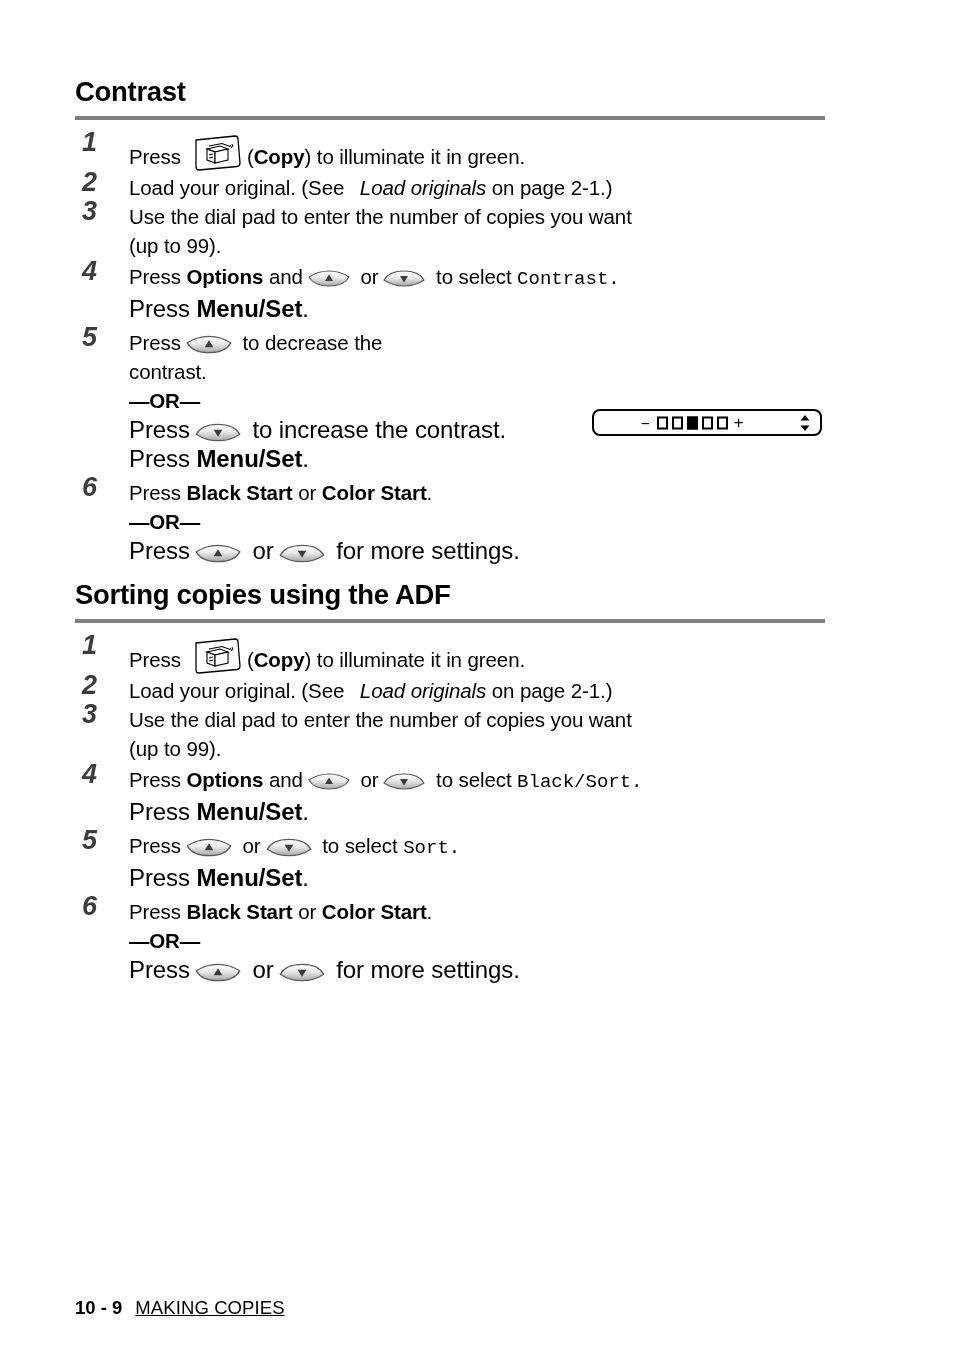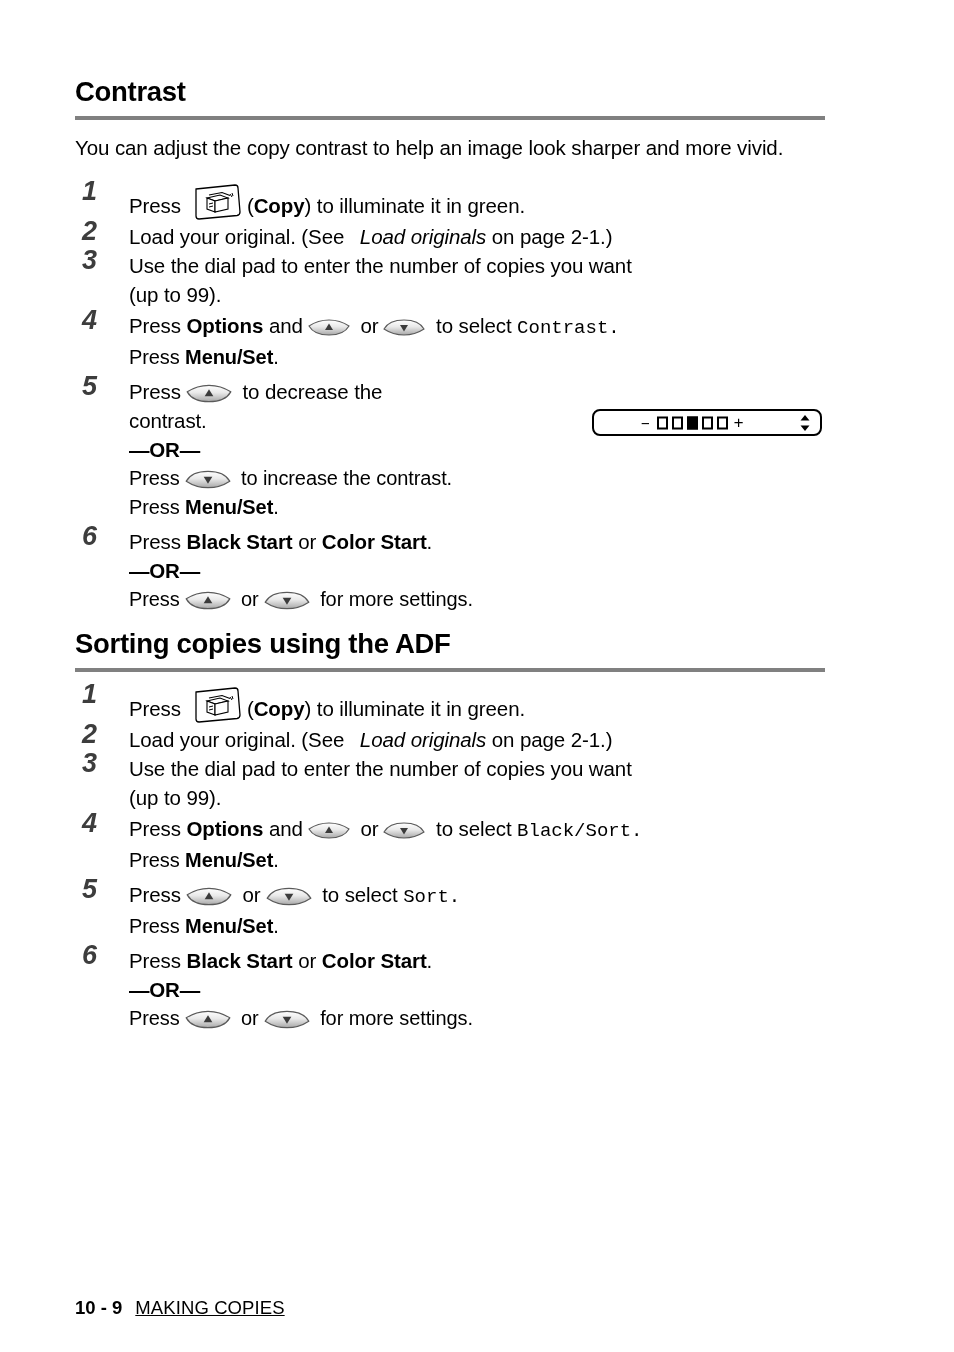--- a/index.html
+++ b/index.html
@@ -72,21 +72,21 @@
     color: #3d3d3d;
     line-height: 1.1;
   }
   .line {
     font-size: 20.5px;
     line-height: 29px;
     letter-spacing: -0.1px;
     white-space: nowrap;
   }
   .sub-line {
-    font-size: 20px;
+    font-size: 24px;
     line-height: 29px;
     letter-spacing: -0.1px;
     padding-left: 0;
     white-space: nowrap;
   }
   b, .bold { font-weight: bold; }
   .ital { font-style: italic; margin-left: 10px; }
   .mono {
     font-family: "Liberation Mono", monospace;
     font-size: 19px;
@@ -186,21 +186,20 @@
   .footer .pg { font-weight: bold; }
   .footer .sec { margin-left: 13px; letter-spacing: 0.1px; text-decoration: underline; }
 </style>
 </head>
 <body>
 
 <div class="page">
 
   <h1 class="section-heading">Contrast</h1>
   <div class="heading-rule"></div>
-  <p class="intro">You can adjust the copy contrast to help an image look sharper and more vivid.</p>
 
   <ol class="steps">
 
     <li class="step" style="margin-top:4px;">
       <span class="step-num">1</span>
       <div class="line">
         <span>Press</span><span class="copy-icon"><svg viewBox="0 0 58 40" width="58" height="40" xmlns="http://www.w3.org/2000/svg">
             <path d="M9 7 L48 3 Q51 3 51 6 L53 30 Q53 33 50 33.5 L12 37 Q9 37 9 34 Z" fill="#fff" stroke="#000" stroke-width="1.3"></path>
             <path d="M20 16 L33 13 L41 16 L28 19 Z" fill="#fff" stroke="#000" stroke-width="1.1"></path>
             <path d="M20 16 L20 27 L28 30 L28 19 Z" fill="#fff" stroke="#000" stroke-width="1.1"></path>

